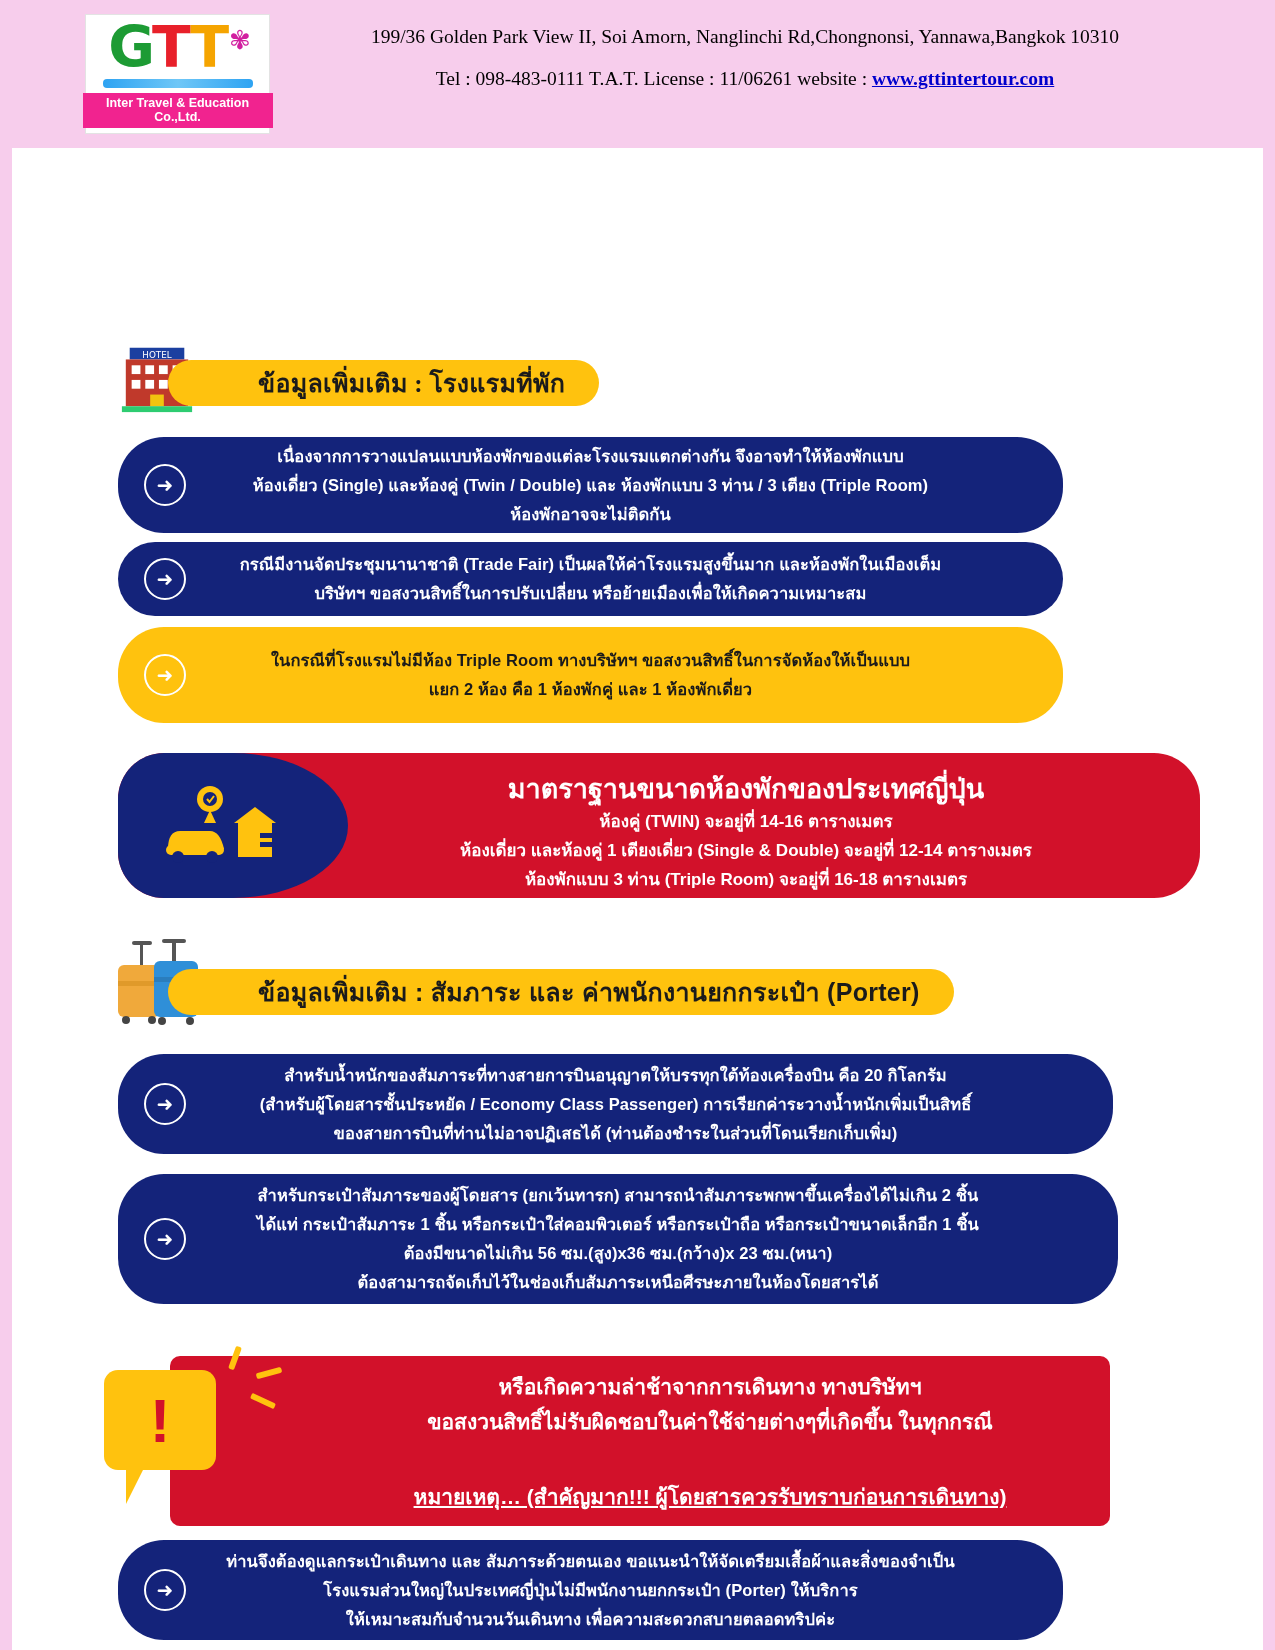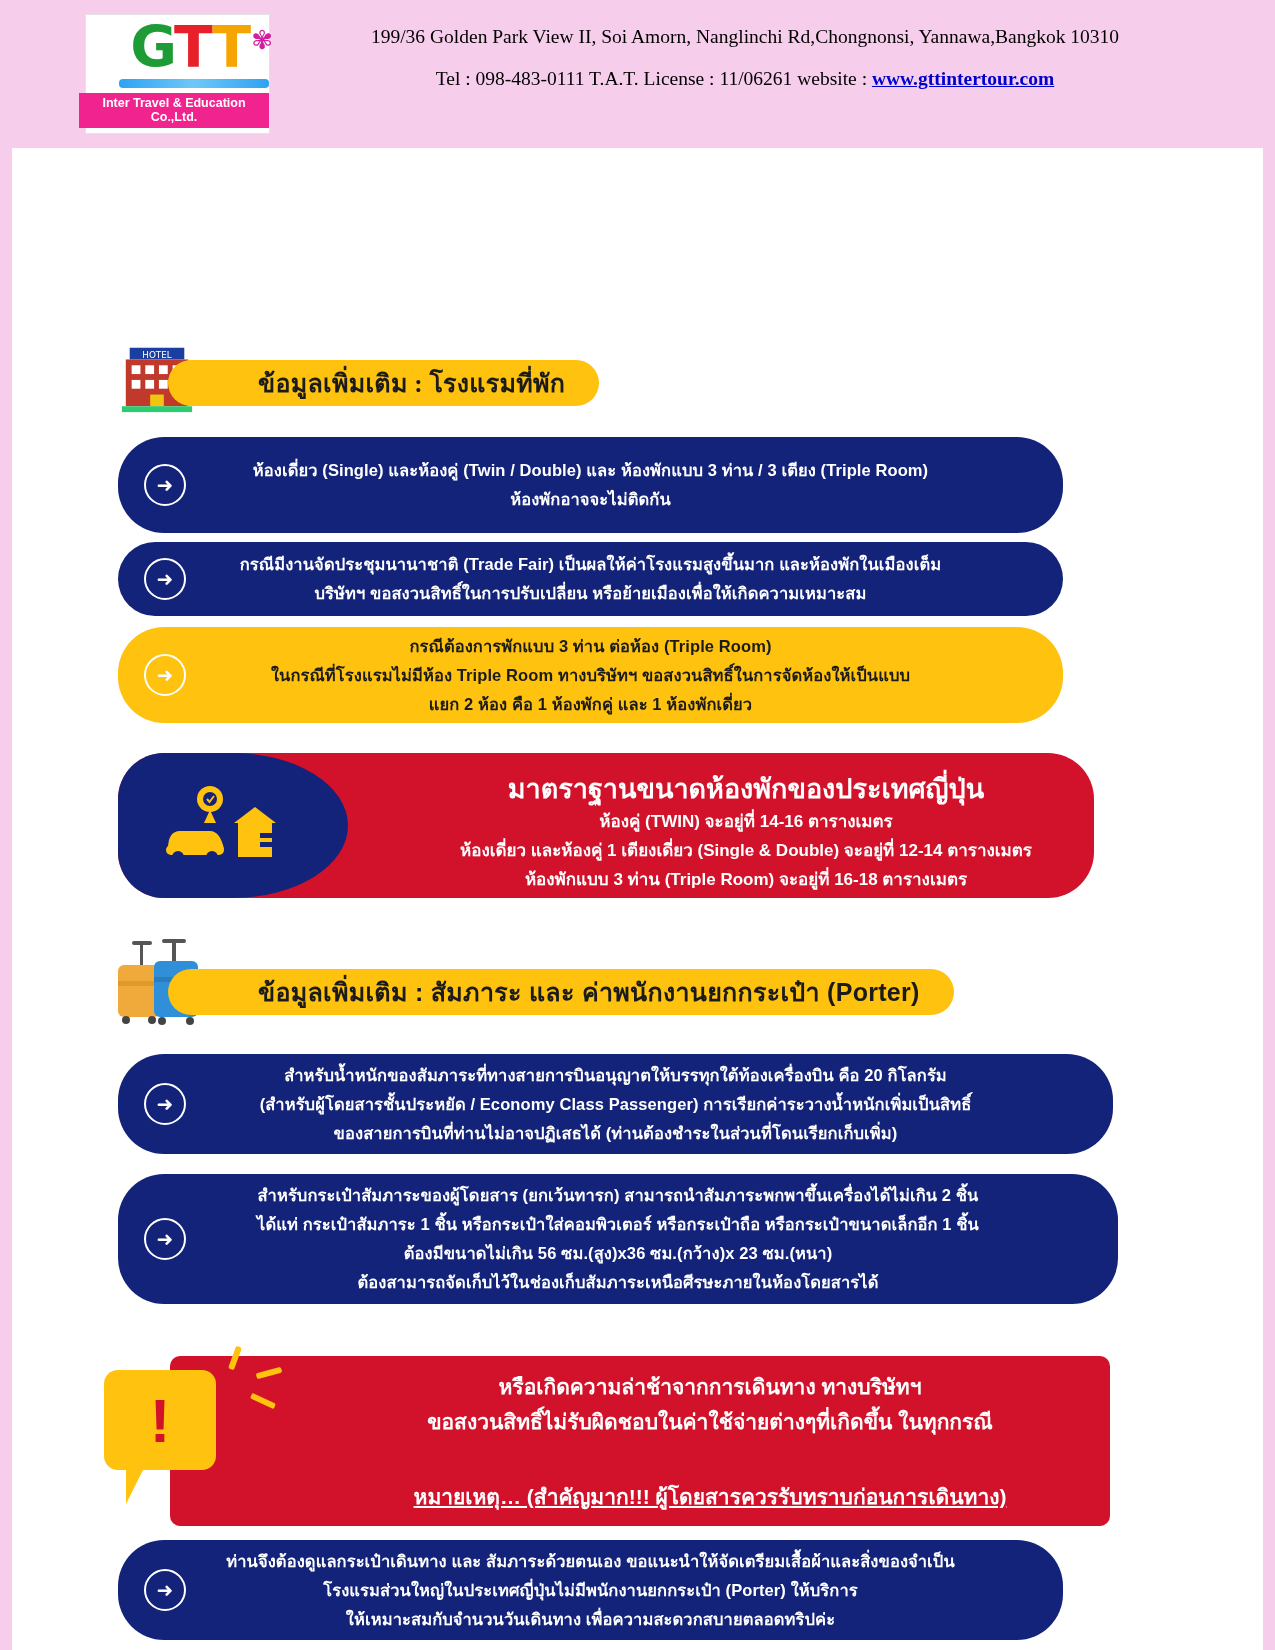--- a/index.html
+++ b/index.html
@@ -12,21 +12,21 @@
     overflow:hidden;
   }
   
   .header {
     position:absolute; left:0; top:0; width:1275px; height:148px;
     background:#f7cdec;
   }
   .logo-box {
     position:absolute; left:85px; top:14px; width:185px; height:120px;
     background:#ffffff; border:1px solid #e3e3e3;
-    display:flex; flex-direction:column; align-items:flex-end; justify-content:center;
+    display:flex; flex-direction:column; align-items:center; justify-content:center;
   }
   .logo-gtt { font-family:"DejaVu Sans", sans-serif; font-weight:bold; font-size:57px; line-height:54px; letter-spacing:-2px; }
   .logo-g { color:#1d9b34; }
   .logo-t1 { color:#e8202a; }
   .logo-t2 { color:#f5a400; }
   .logo-flower { color:#d21fa0; font-size:26px; position:relative; top:-18px; left:2px; }
   .logo-wave { width:150px; height:9px; background:linear-gradient(90deg,#2ea3f2 0%, #6fc7f7 50%, #2ea3f2 100%); border-radius:4px; margin-top:-6px; }
   .logo-sub {
     margin-top:5px; width:190px; text-align:center;
     background:#f1238f; color:#ffffff; font-size:12.5px; font-weight:bold;
@@ -166,43 +166,43 @@
     <rect x="4" y="70" width="72" height="6" fill="#2ecc71"></rect>
   </svg>
 
   <div class="sec-title" style="left:168px; top:212px;font-family:Liberation Serif, serif;">
     <span>ข้อมูลเพิ่มเติม : โรงแรมที่พัก</span>
   </div>
 
   <div class="pill navy" style="left:118px; top:289px; width:945px; height:96px;">
     <div class="pill-arrow">➜</div>
     <div class="pill-text">
+      <div>เนื่องจากการวางแปลนแบบห้องพักของแต่ละโรงแรมแตกต่างกัน จึงอาจทำให้ห้องพักแบบ</div>
       <div>ห้องเดี่ยว (Single) และห้องคู่ (Twin / Double) และ ห้องพักแบบ 3 ท่าน / 3 เตียง (Triple Room)</div>
       <div>ห้องพักอาจจะไม่ติดกัน</div>
     </div>
   </div>
 
   <div class="pill navy" style="left:118px; top:394px; width:945px; height:74px;">
     <div class="pill-arrow">➜</div>
     <div class="pill-text">
       <div>กรณีมีงานจัดประชุมนานาชาติ (Trade Fair) เป็นผลให้ค่าโรงแรมสูงขึ้นมาก และห้องพักในเมืองเต็ม</div>
       <div>บริษัทฯ ขอสงวนสิทธิ์ในการปรับเปลี่ยน หรือย้ายเมืองเพื่อให้เกิดความเหมาะสม</div>
     </div>
   </div>
 
   <div class="pill yellow" style="left:118px; top:479px; width:945px; height:96px;">
     <div class="pill-arrow">➜</div>
     <div class="pill-text">
-      <div>กรณีต้องการพักแบบ 3 ท่าน ต่อห้อง (Triple Room)</div>
       <div>ในกรณีที่โรงแรมไม่มีห้อง Triple  Room ทางบริษัทฯ ขอสงวนสิทธิ์ในการจัดห้องให้เป็นแบบ</div>
       <div>แยก 2 ห้อง คือ 1 ห้องพักคู่ และ 1 ห้องพักเดี่ยว</div>
     </div>
   </div>
 
-  <div class="redbar" style="left:118px; top:605px; width:976px; height:145px;">
+  <div class="redbar" style="left:118px; top:605px; width:1082px; height:145px;">
     <div class="navy-cap"></div>
     <svg style="position:absolute; left:42px; top:32px; width:130px; height:82px;" viewBox="0 0 130 82">
       <circle cx="50" cy="14" r="13" fill="#ffc20e"></circle>
       <path d="M50 25 L44 38 L56 38 Z" fill="#ffc20e"></path>
       <circle cx="50" cy="14" r="7" fill="#14237a"></circle>
       <path d="M47 14 l2.5 3 l4.5 -6" stroke="#ffc20e" stroke-width="2" fill="none"></path>
       <path d="M8 64 q0 -18 12 -18 h30 q10 0 14 18 z" fill="#ffc20e"></path>
       <rect x="6" y="60" width="58" height="10" rx="5" fill="#ffc20e"></rect>
       <circle cx="18" cy="72" r="6" fill="#14237a"></circle>
         <circle cx="52" cy="72" r="6" fill="#14237a"></circle>

